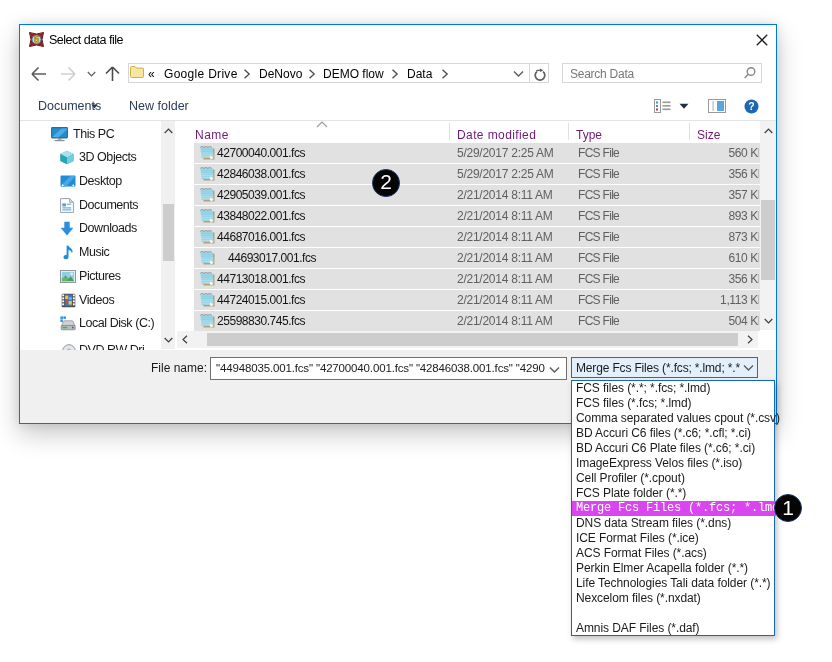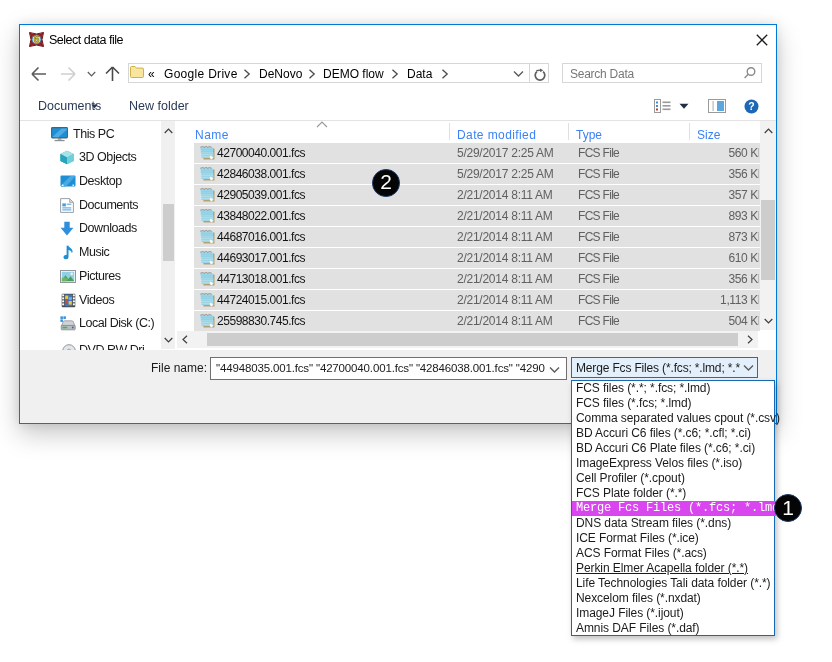--- a/index.html
+++ b/index.html
@@ -13,21 +13,21 @@
   .footerbg{left:20px;top:350px;width:756px;height:73px;background:#f0f0f0;z-index:3;}
   .ttl{left:49px;top:33px;font-size:12.5px;color:#000;letter-spacing:-0.5px;}
   .addr{left:128px;top:63px;width:421px;height:20px;border:1px solid #d6d6d6;background:#fff;box-sizing:border-box;}
   .addrsep{left:529px;top:64px;width:1px;height:18px;background:#d6d6d6;}
   .crumb{top:67px;color:#000;}
   .search{left:562px;top:63px;width:200px;height:20px;border:1px solid #d6d6d6;background:#fff;box-sizing:border-box;}
   .stext{left:570px;top:67px;color:#777;letter-spacing:-0.25px;}
   .tbtxt{top:99px;color:#2b3a55;font-size:12.5px;}
   .tbline{left:20px;top:120px;width:756px;height:1px;background:#e3e3e6;}
   .side{color:#1a1a1a;font-size:12.5px;letter-spacing:-0.45px;}
-  .hdr{color:#3b82f6;text-align:center;}
+  .hdr{color:#701a75;text-align:center;}
   .rowband{left:194px;width:566px;height:19.5px;background:#e1e1e1;}
   .rname{color:#141414;letter-spacing:-0.46px;}
   .rgray{color:#606060;}
   .rdate{letter-spacing:-0.25px;}
   .rtype{letter-spacing:-0.7px;}
   .badge{z-index:6;background:#050505;border:1.5px solid #1c3767;border-radius:50%;color:#fff;text-align:center;
     font-weight:normal;box-sizing:border-box;}
   .combo{z-index:4;left:571px;top:357px;width:187px;height:21px;border:1px solid #0078d7;background:#e3effb;box-sizing:border-box;}
   .list{z-index:5;left:571px;top:380px;width:204px;height:256px;border:1px solid #1768b6;background:#fff;box-sizing:border-box;
     box-shadow:2px 3px 6px rgba(0,0,0,0.25);}
@@ -308,21 +308,21 @@
       </div>
       <div class="abs rowband" style="top:248px;"></div>
       <div class="abs" style="left:198px;top:251px;"><svg width="17" height="14" viewBox="0 0 17 14">
   <path d="M4,2.5 H16.5 V13.5 H5.5 Z" fill="#b3a273"></path>
   <path d="M2.2,1.2 H14.8 L15.4,12 H3.4 Z" fill="#cfecf5"></path>
   <path d="M2.2,1.2 H14.8 L15.1,6.5 H2.8 Z" fill="#a6dcec"></path>
   <path d="M3.0,3.1 h11.9 M3.1,5.1 h11.9 M3.2,7.1 h12 M3.3,9.1 h12 M3.4,11.1 h12" stroke="#8ccbdf" stroke-width="1.1"></path>
   <path d="M12.8,9.5 L15.4,12 L13,13.5 L11.6,11 Z" fill="#fdfdfd"></path>
   <path d="M2.4,1.2 q0.7,-1.2 1.4,0 q0.7,-1.2 1.4,0 q0.7,-1.2 1.4,0 q0.7,-1.2 1.4,0 q0.7,-1.2 1.4,0 q0.7,-1.2 1.4,0 q0.7,-1.2 1.4,0 q0.7,-1.2 1.4,0" stroke="#666" stroke-width="0.7" fill="none"></path>
 </svg></div>
-      <div class="abs rname" style="left:217px;top:251px;">44693017.001.fcs</div>
+      <div class="abs rname" style="left:228px;top:251px;">44693017.001.fcs</div>
       <div class="abs rgray rdate" style="left:457px;top:251px;">2/21/2014 8:11 AM</div>
       <div class="abs rgray rtype" style="left:578px;top:251px;">FCS File</div>
       <div class="abs rgray" style="left:655px;top:251px;width:104px;height:13px;overflow:hidden;">
         <span style="position:absolute;right:-6.4px;letter-spacing:-0.4px;">610 KB</span>
       </div>
       <div class="abs rowband" style="top:269px;"></div>
       <div class="abs" style="left:198px;top:272px;"><svg width="17" height="14" viewBox="0 0 17 14">
   <path d="M4,2.5 H16.5 V13.5 H5.5 Z" fill="#b3a273"></path>
   <path d="M2.2,1.2 H14.8 L15.4,12 H3.4 Z" fill="#cfecf5"></path>
   <path d="M2.2,1.2 H14.8 L15.1,6.5 H2.8 Z" fill="#a6dcec"></path>
@@ -405,22 +405,21 @@
       <div class="li" style="top:30px;">Comma separated values cpout (*.csv)</div>
       <div class="li" style="top:45px;">BD Accuri C6 files (*.c6; *.cfl; *.ci)</div>
       <div class="li" style="top:60px;">BD Accuri C6 Plate files (*.c6; *.ci)</div>
       <div class="li" style="top:75px;">ImageExpress Velos files (*.iso)</div>
       <div class="li" style="top:90px;">Cell Profiler (*.cpout)</div>
       <div class="li" style="top:105px;">FCS Plate folder (*.*)</div>
       <div class="li lihl" style="top:120px;">Merge Fcs Files (*.fcs; *.lmd; *.*)</div>
       <div class="li" style="top:135px;">DNS data Stream files (*.dns)</div>
       <div class="li" style="top:150px;">ICE Format Files (*.ice)</div>
       <div class="li" style="top:165px;">ACS Format Files (*.acs)</div>
-      <div class="li" style="top:180px;text-decoration:underline;">Perkin Elmer Acapella folder (*.*)</div>
+      <div class="li" style="top:180px;">Perkin Elmer Acapella folder (*.*)</div>
       <div class="li" style="top:195px;">Life Technologies Tali data folder (*.*)</div>
       <div class="li" style="top:210px;">Nexcelom files (*.nxdat)</div>
-      <div class="li" style="top:225px;">ImageJ Files (*.ijout)</div>
       <div class="li" style="top:240px;">Amnis DAF Files (*.daf)</div>
     </div>
 
   <div class="abs badge" style="left:372.2px;top:169.3px;width:27.6px;height:27.6px;line-height:24.5px;font-size:21px;">2</div>
   <div class="abs badge" style="left:774px;top:494px;width:28px;height:28px;line-height:25px;font-size:21px;">1</div>
 </div>
 
 </body></html>

